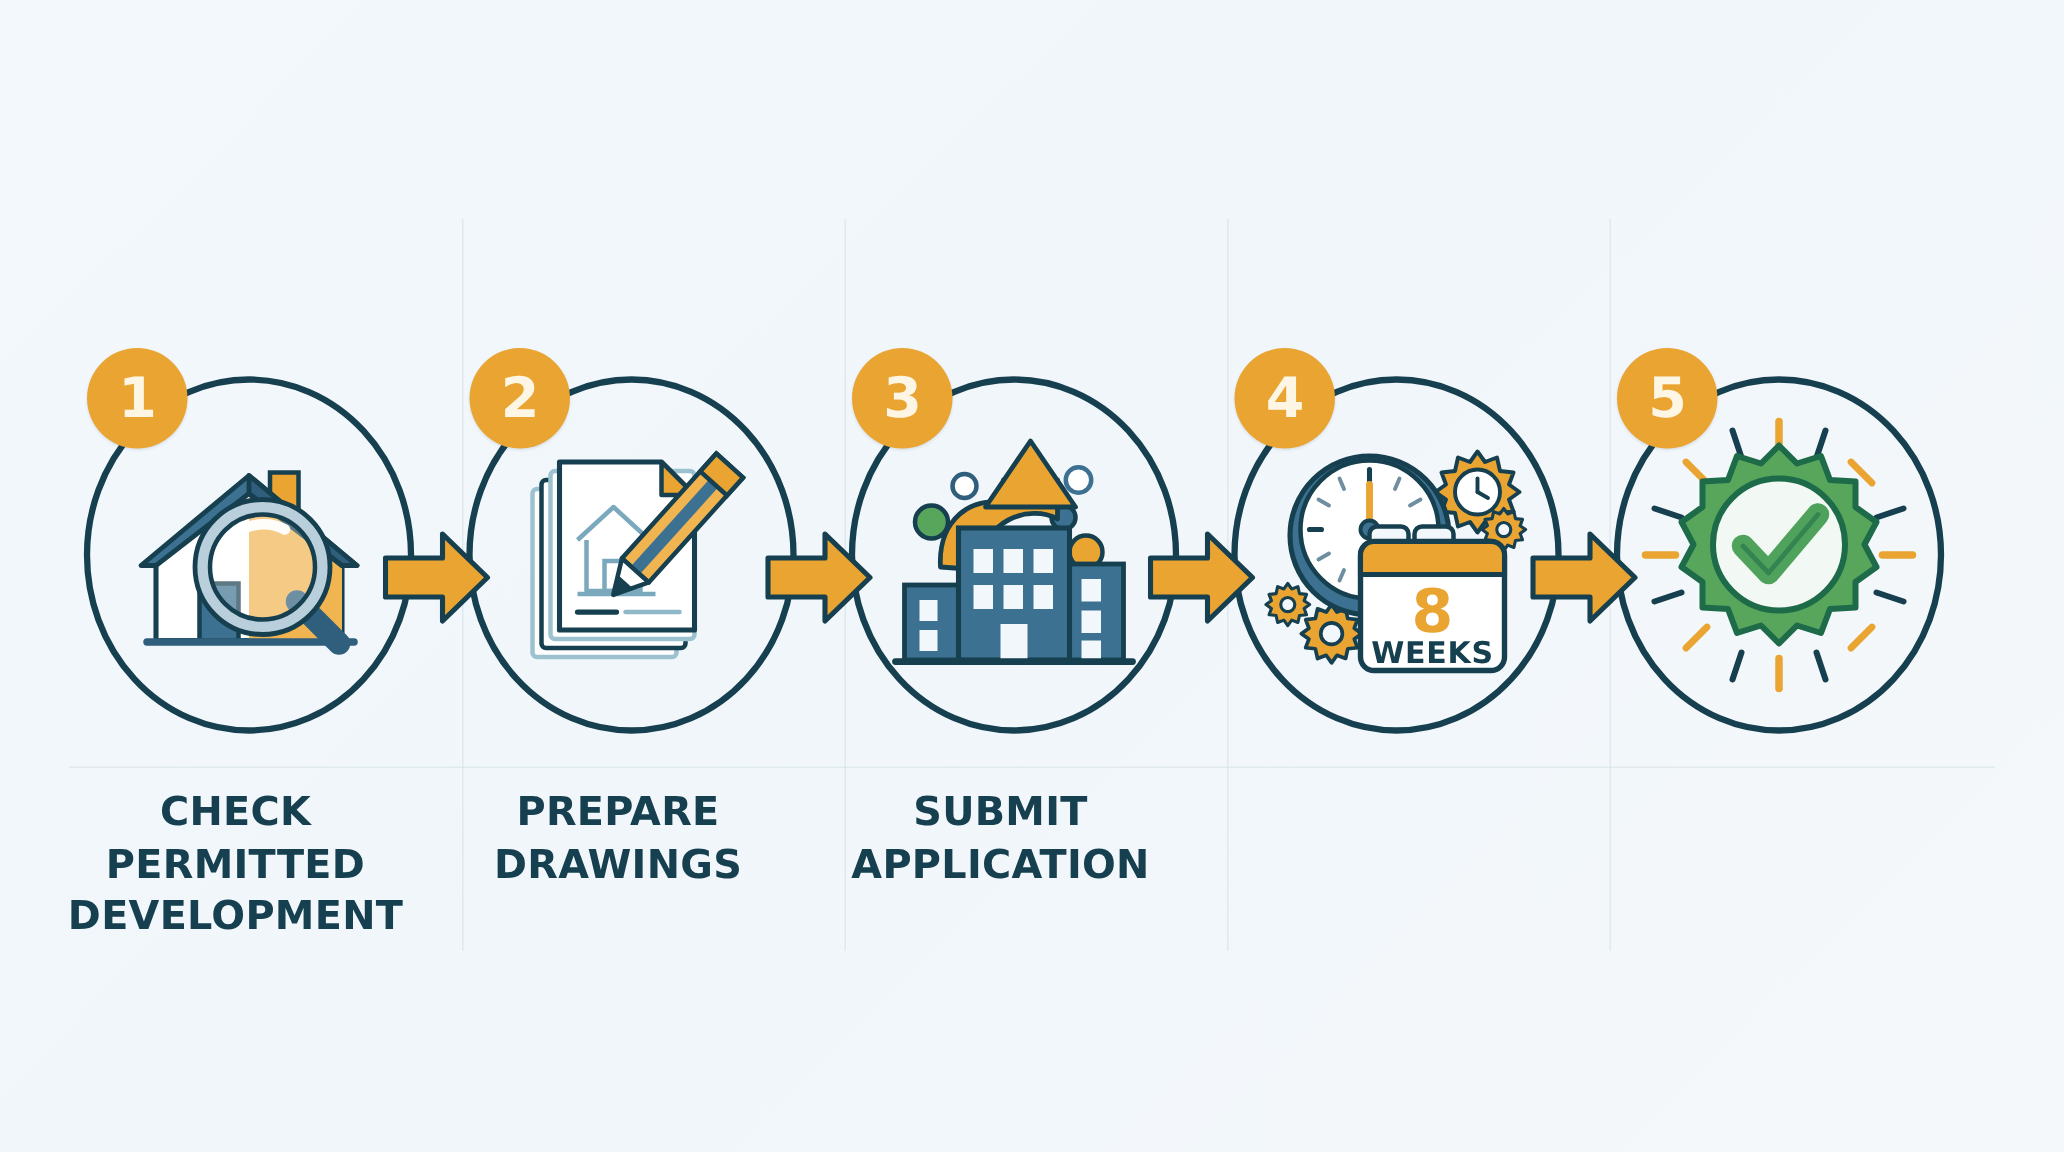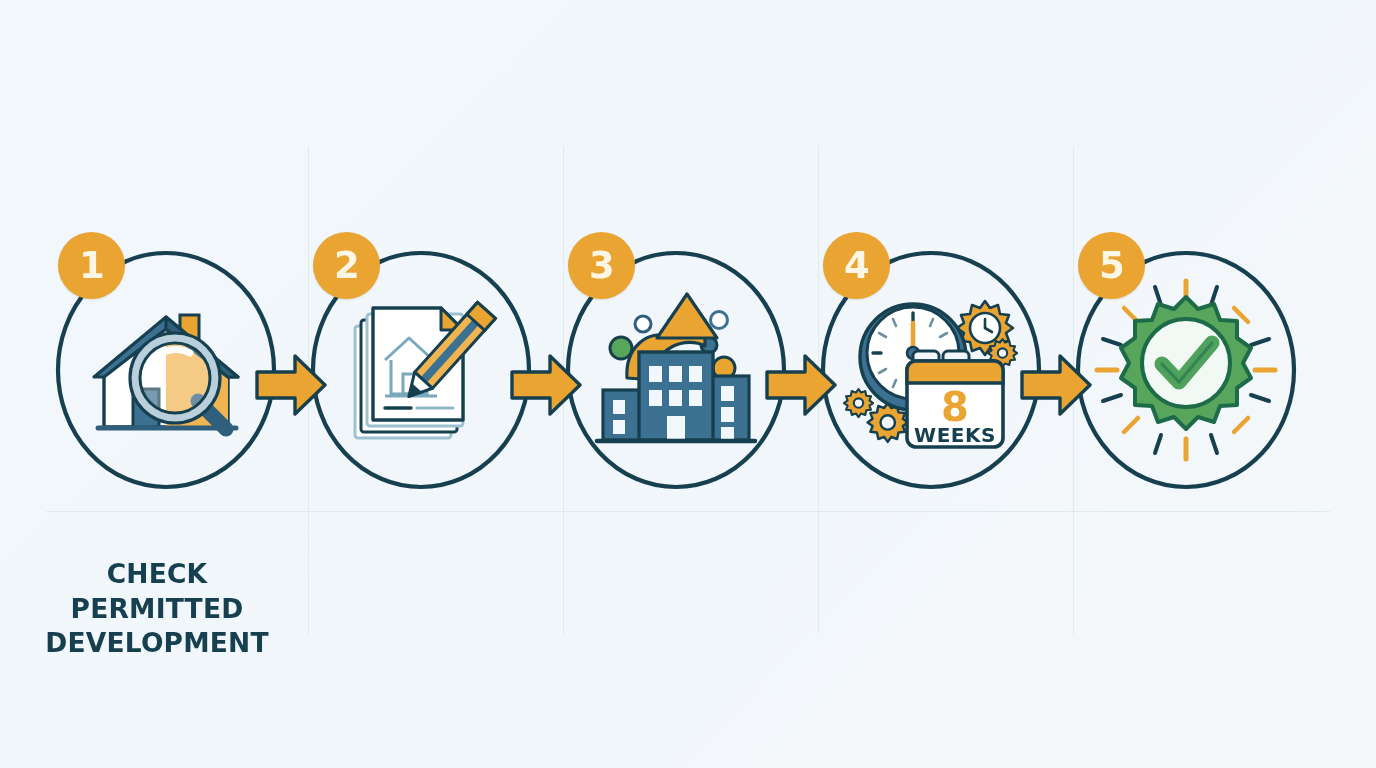--- a/index.html
+++ b/index.html
@@ -114,21 +114,20 @@
     width: 254px;
     text-align: center;
     color: #16404f;
     font-family: "DejaVu Sans", sans-serif;
     font-size: 26.5px;
     font-weight: 700;
     line-height: 1.31;
     letter-spacing: .2px;
     text-transform: uppercase;
     white-space: pre-line;
-    margin-top: 32px;
   }
 
   
   .arrow {
     position: absolute;
     top: 352px;
     width: 72px;
     height: 66px;
     z-index: 4;
   }
@@ -245,20 +244,22 @@
               <path d="M96 100 L108 122 L120 100 Z" fill="#ffffff" stroke="#16404f" stroke-width="3" stroke-linejoin="round"></path>
               <path d="M101 110 L108 122 L115 110 Z" fill="#16404f" stroke="none"></path>
             </g>
           </svg>
         </div>
 
         <div class="badge">
           <span>2</span>
         </div>
       </div>
+      <div class="label">PREPARE
+DRAWINGS</div>
     </div>
 
     <div class="step step-2">
       <div class="circle-wrap">
         <svg class="ring" viewBox="0 0 224 242">
           <ellipse cx="112" cy="121" rx="108" ry="117" fill="none" stroke="#16404f" stroke-width="4.2"></ellipse>
         </svg>
 
         <div class="icon-host">
           <svg viewBox="0 0 170 160" width="170" height="160" aria-hidden="true">
@@ -293,20 +294,22 @@
             <rect x="130" y="137" width="13" height="13" fill="#f1f7fa"></rect>
 
             <line x1="6" y1="151" x2="164" y2="151" stroke="#16404f" stroke-width="4.5" stroke-linecap="round"></line>
           </svg>
         </div>
 
         <div class="badge">
           <span>3</span>
         </div>
       </div>
+      <div class="label">SUBMIT
+APPLICATION</div>
     </div>
 
     <div class="step step-3">
       <div class="circle-wrap">
         <svg class="ring" viewBox="0 0 224 242">
           <ellipse cx="112" cy="121" rx="108" ry="117" fill="none" stroke="#16404f" stroke-width="4.2"></ellipse>
         </svg>
 
         <div class="icon-host">
           <svg viewBox="0 0 180 170" width="180" height="170" aria-hidden="true">

